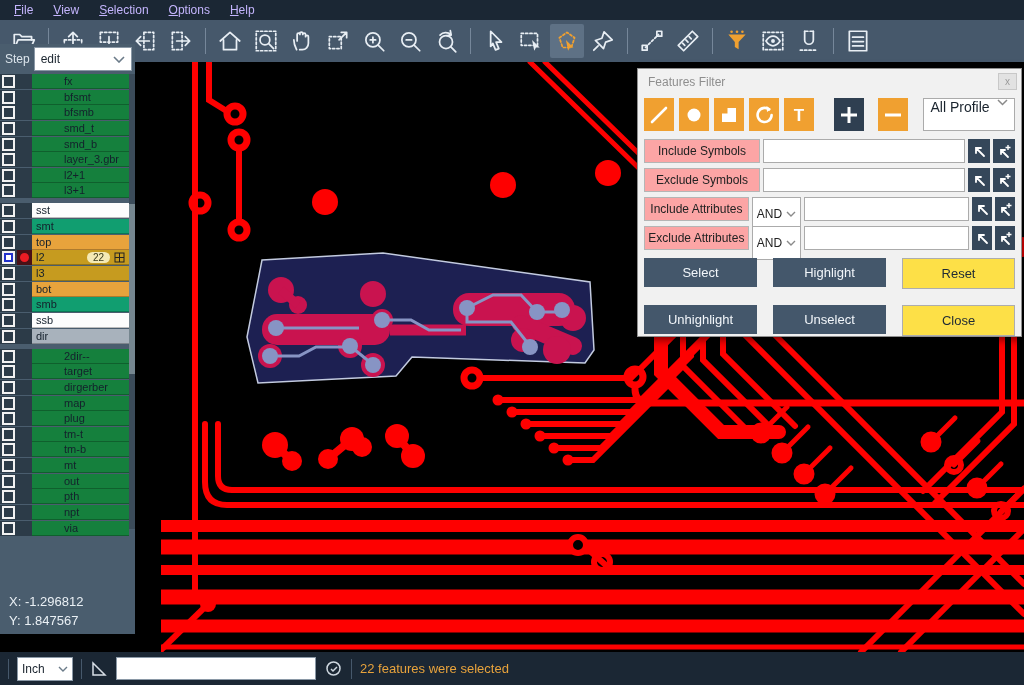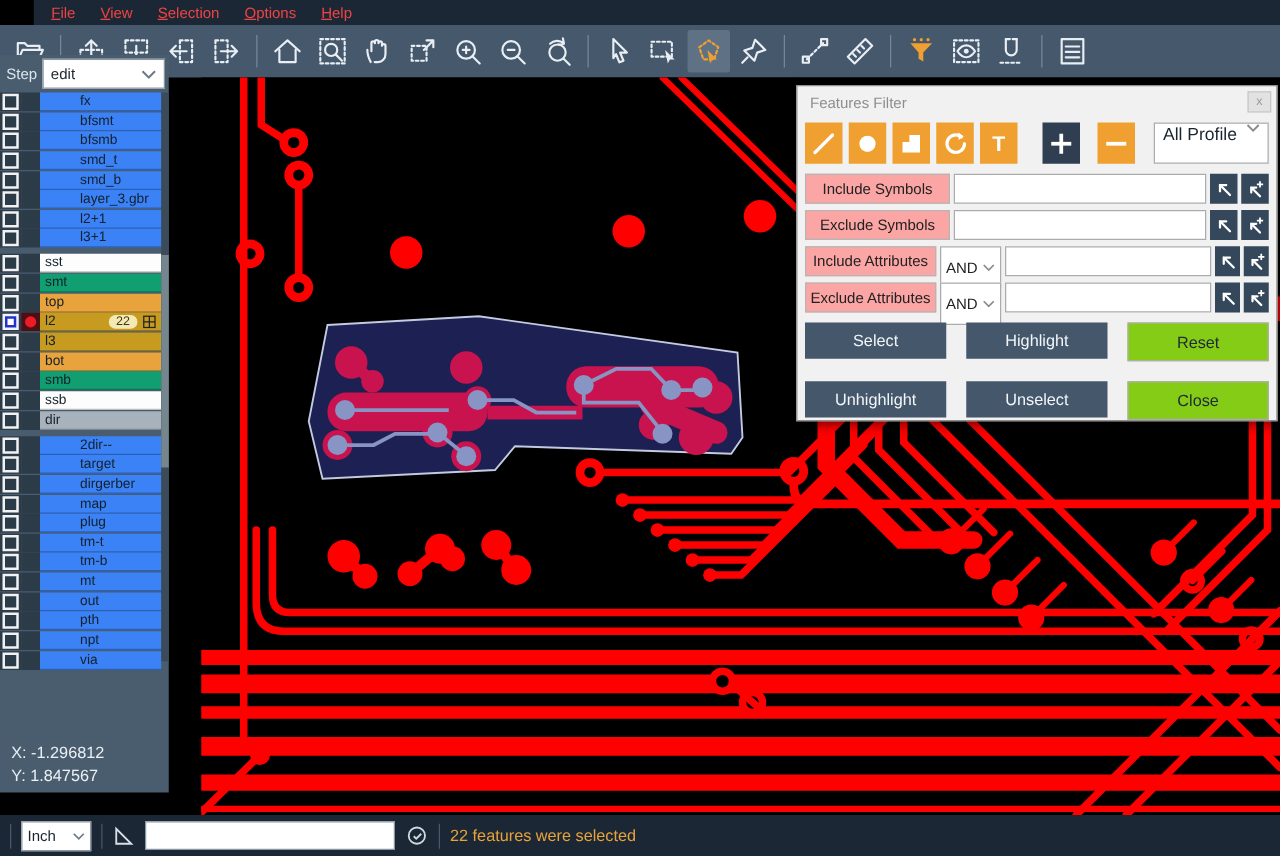--- a/index.html
+++ b/index.html
@@ -1,20 +1,20 @@
 <!DOCTYPE html>
 <html><head>
 <meta charset="utf-8">
 <style>
   html,body{margin:0;padding:0;background:#111;}
   #app{position:relative;width:1024px;height:685px;overflow:hidden;background:#000;
        font-family:"Liberation Sans",sans-serif;-webkit-user-select:none;user-select:none;}
   
   #menubar{position:absolute;top:0;left:0;right:0;height:20px;background:#1B2734;
-           display:flex;align-items:center;padding-left:4px;color:#ef4444;font-size:12px;margin-left:27px;}
+           display:flex;align-items:center;padding-left:4px;color:#c4b5fd;font-size:12px;}
   .mitem{padding:2px 10px;cursor:default;}
   .mitem .u{text-decoration:underline;}
   
   #toolbar{position:absolute;top:20px;left:0;right:0;height:42px;background:#46586B;
            display:flex;align-items:center;padding:0 6px;}
   .tool{width:34px;height:34px;display:flex;align-items:center;justify-content:center;
         color:#E8EEF4;border-radius:2px;margin:0 1px;}
   .tool.accent{color:#F0A030;}
   .tool.active{background:#5E7185;}
   .tsep{width:1px;height:26px;background:#76879A;margin:0 6px;}
@@ -30,21 +30,21 @@
   .cbcell{width:17px;background:#2C3B48;display:flex;align-items:center;justify-content:center;}
   .cbbox{width:9px;height:9px;border:2px solid #F2F2F2;background:transparent;position:relative;}
   .cbbox.on{background:#2232CC;}
   .cbbox.on:after{content:"";position:absolute;left:2px;top:2px;width:5px;height:5px;background:#fff;}
   .dotcell{width:15px;background:#2C3B48;display:flex;align-items:center;justify-content:center;}
   .dotcell.hot{background:#4A1016;}
   .reddot{width:9px;height:9px;border-radius:50%;background:#ED1C24;}
   .strip{flex:1;display:flex;align-items:center;font-size:11px;color:#14202C;
          padding:0 4px;margin-right:6px;border-bottom:1px solid rgba(0,0,0,.25);}
   .strip .lbl{flex:1;white-space:nowrap;overflow:hidden;}
-  .c-teal{background:#3b82f6;padding-left:32px;} .c-white{background:#FDFDFD;} .c-green{background:#119E70;}
+  .c-teal{background:#15803d;padding-left:32px;} .c-white{background:#FDFDFD;} .c-green{background:#119E70;}
   .c-orange{background:#E8A33C;} .c-mustard{background:#C69B1F;} .c-gray{background:#A8B2BC;}
   .badge{background:#F4E9B4;border-radius:8px;font-size:10px;padding:0 6px;color:#3A3A1A;margin-right:4px;}
   .gridico{display:flex;}
   #vscroll{position:absolute;top:30px;right:0;width:6px;height:455px;background:#3B4B59;}
   #vthumb{position:absolute;top:130px;left:0;width:6px;height:170px;background:#75868F;}
   #coords{position:absolute;left:9px;top:548px;color:#EAF0F5;font-size:13px;line-height:19px;}
   
   #canvas{position:absolute;left:161px;top:62px;width:863px;height:590px;background:#000;}
   
   #dialog{position:absolute;left:637px;top:68px;width:383px;height:267px;background:#F1F1F1;
@@ -64,21 +64,21 @@
   .flabel{width:114px;background:#fca5a5;border:1px solid #B5B5B5;display:flex;align-items:center;
           justify-content:center;color:#222;}
   .fand{width:44px;background:#fff;border:1px solid #ABABAB;display:flex;align-items:center;
         justify-content:space-between;padding:16px 4px;color:#222;}
   .finput{flex:1;border:1px solid #ABABAB;background:#fff;font-size:12px;padding:0 4px;
           font-family:"Liberation Sans",sans-serif;}
   .fbtn{width:22px;background:#35475A;display:flex;align-items:center;justify-content:center;}
   #dlgactions{display:grid;grid-template-columns:1fr 1fr 1fr;gap:16px;margin:8px 6px 0 6px;}
   .act{height:29px;display:flex;align-items:center;justify-content:center;font-size:13px;}
   .act.dark{background:#44576B;color:#F2F6FA;}
-  .act.light{background:#84cc16;color:#1E2A35;border:1px solid #ADADAD;}
+  .act.light{background:#fde047;color:#1E2A35;border:1px solid #ADADAD;}
   
   #statusbar{position:absolute;left:0;bottom:0;right:0;height:33px;background:#1B2734;
              display:flex;align-items:center;padding:0 8px;gap:8px;}
   .ssep{width:1px;height:20px;background:#46586B;}
   #unitsel{width:46px;height:22px;background:#fff;border:1px solid #8A98A6;display:flex;
            align-items:center;justify-content:space-between;padding:0 4px;font-size:12px;color:#1A242E;}
   #cmdinput{width:190px;height:21px;background:#fff;border:1px solid #8A98A6;
             font-family:"Liberation Sans",sans-serif;font-size:12px;padding:0 4px;}
   #statusmsg{color:#E8A33C;font-size:13px;}
 </style>

